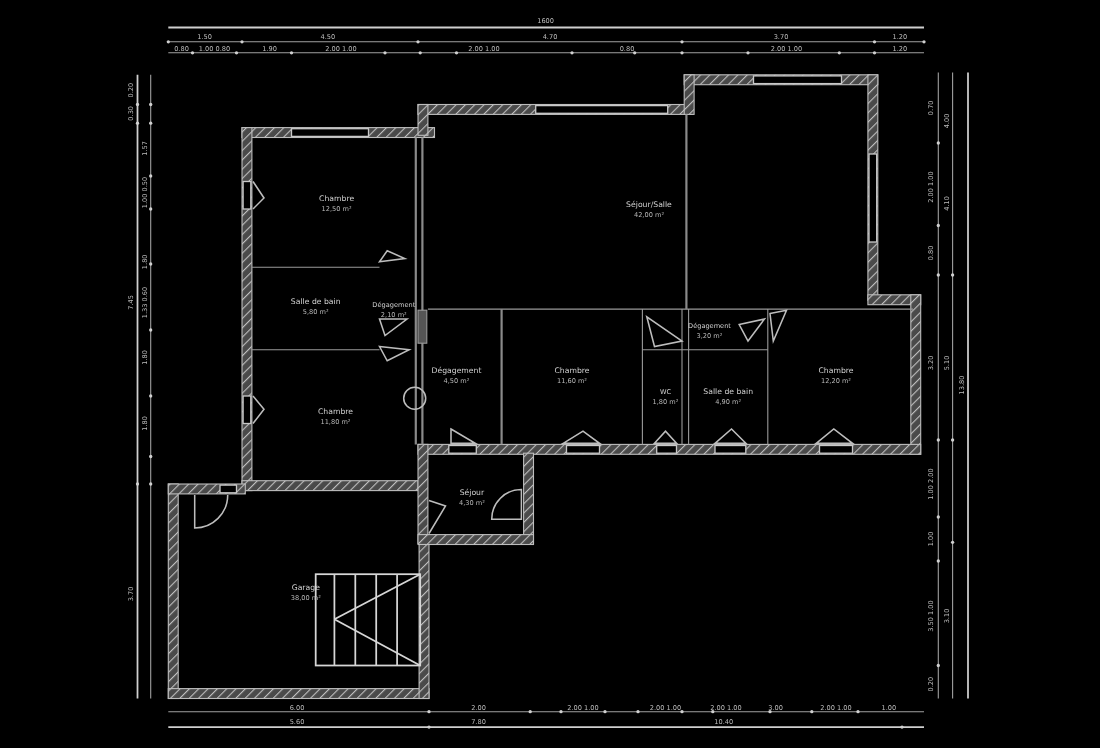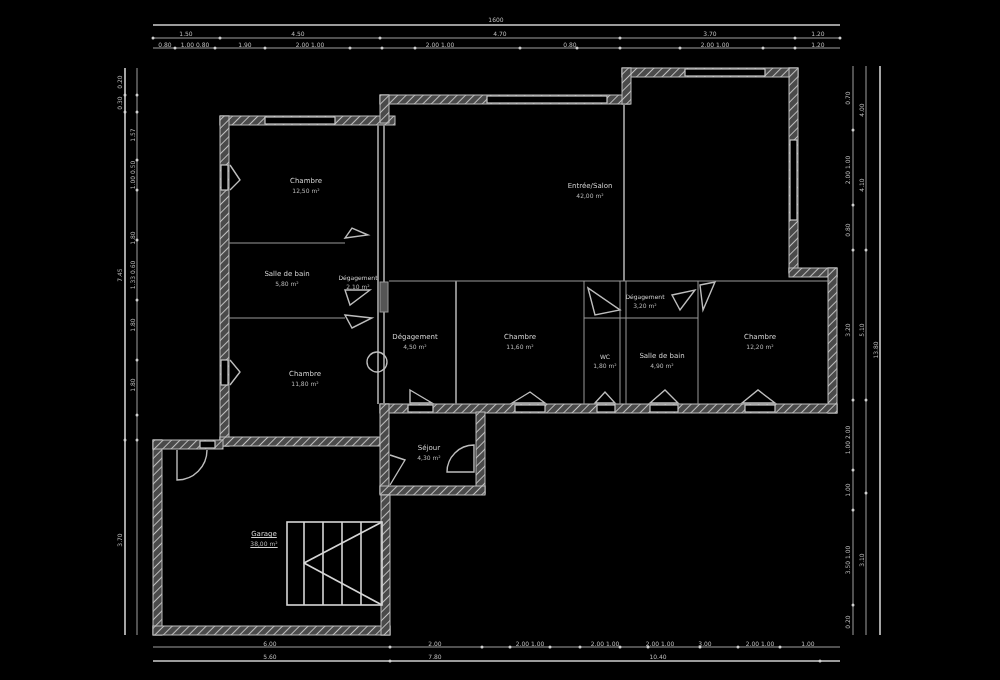--- a/index.html
+++ b/index.html
@@ -198,21 +198,21 @@
     <line class="stair" x1="304" y1="563" x2="382" y2="522"></line>
     <line class="stair" x1="304" y1="563" x2="382" y2="605"></line>
   </g>
 </svg>
 
 <div class="lbl" style="left:306px;top:177px;">
     <div>Chambre</div>
     <div class="a">12,50 m²</div>
   </div>
 <div class="lbl" style="left:590px;top:182px;">
-    <div>Entrée/Salon</div>
+    <div>Séjour/Salle</div>
     <div class="a">42,00 m²</div>
   </div>
 <div class="lbl" style="left:287px;top:270px;">
     <div>Salle de bain</div>
     <div class="a">5,80 m²</div>
   </div>
 <div class="lbl" style="left:358px;top:273px;font-size:6px;">
     <div>Dégagement</div>
     <div class="a">2,10 m²</div>
   </div>
@@ -241,21 +241,21 @@
     <div class="a">12,20 m²</div>
   </div>
 <div class="lbl" style="left:305px;top:370px;">
     <div>Chambre</div>
     <div class="a">11,80 m²</div>
   </div>
 <div class="lbl" style="left:429px;top:444px;">
     <div>Séjour</div>
     <div class="a">4,30 m²</div>
   </div>
-<div class="lbl" style="left:264px;top:530px;text-decoration:underline;">
+<div class="lbl" style="left:278px;top:530px;">
     <div>Garage</div>
     <div class="a">38,00 m²</div>
   </div>
 
 <div class="dlbl" style="left:496px;top:16px;">1600</div>
 <div class="dlbl" style="left:186px;top:30px;">1.50</div>
 <div class="dlbl" style="left:298px;top:30px;">4.50</div>
 <div class="dlbl" style="left:500px;top:30px;">4.70</div>
 <div class="dlbl" style="left:710px;top:30px;">3.70</div>
 <div class="dlbl" style="left:818px;top:30px;">1.20</div>

